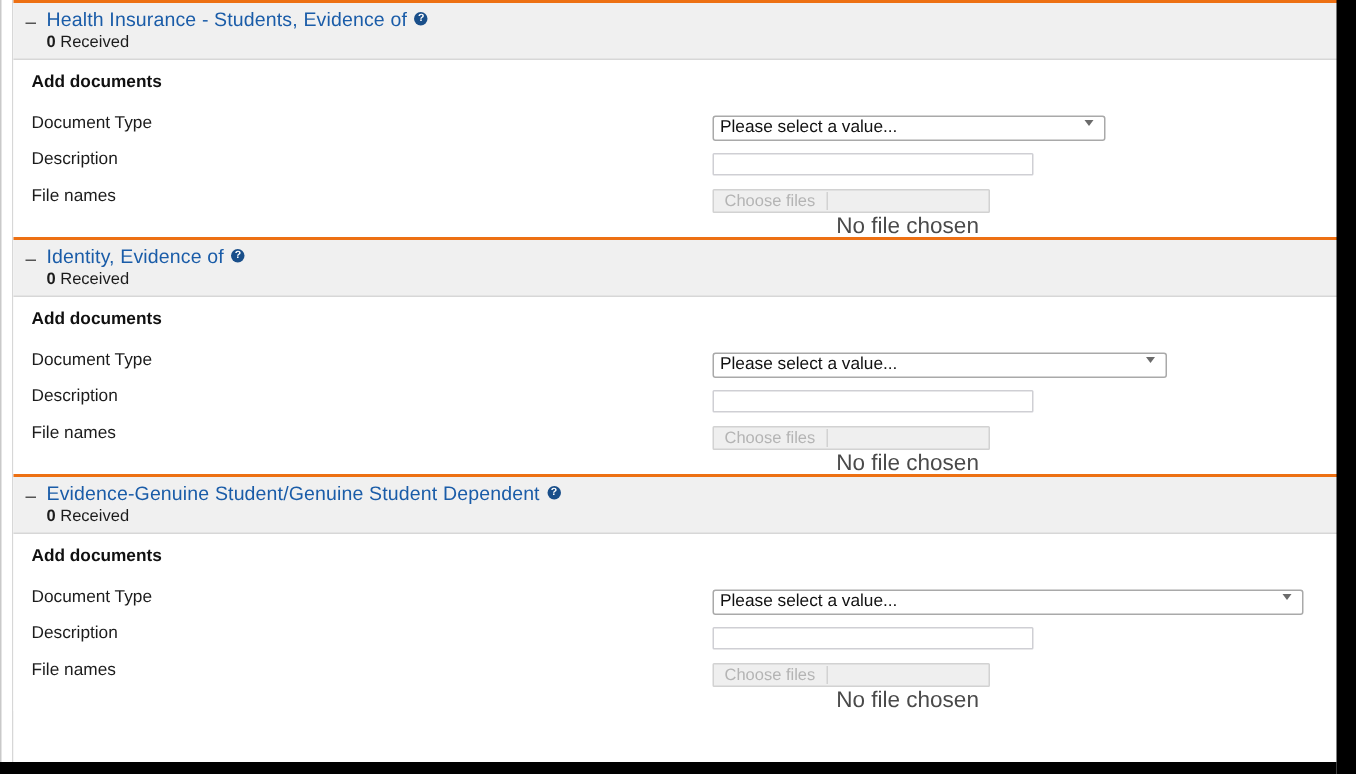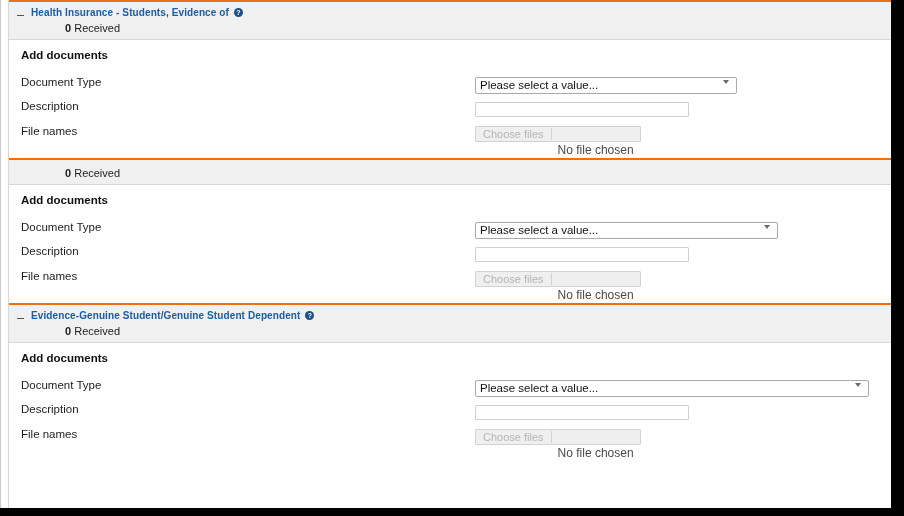--- a/index.html
+++ b/index.html
@@ -41,30 +41,30 @@
     position:relative;
   }
   .sec-title-row{display:flex;align-items:center;padding-left:8px;height:13px;}
   .collapse-toggle{
     width:9px;height:11px;margin-right:5px;position:relative;flex:none;cursor:pointer;
   }
   .collapse-toggle::after{
     content:"";position:absolute;left:0;bottom:2px;width:7px;height:1px;background:#555;
   }
   .sec-title{
-    color:#1a5ca8;font-size:10px;font-weight:bold;letter-spacing:0.1px;
+    color:#1a5ca8;font-size:13px;font-weight:normal;letter-spacing:0.1px;
     white-space:nowrap;cursor:pointer;
   }
   .help-icon{
     width:9px;height:9px;border-radius:50%;background:#1a4f8a;
     display:inline-flex;align-items:center;justify-content:center;
     margin-left:5px;flex:none;cursor:pointer;
   }
   .help-icon span{color:#ffffff;font-size:7px;font-weight:bold;line-height:1;}
-  .received-row{padding-left:22px;margin-top:3px;font-size:11px;color:#1c1c1c;margin-left:34px;}
+  .received-row{padding-left:22px;margin-top:3px;font-size:11px;color:#1c1c1c;}
   .received-row b{font-weight:bold;}
 
   .sec-body{background:#ffffff;padding:0 0 14px 0;position:relative;}
   .add-docs{
     font-size:11.5px;font-weight:bold;color:#111;
     padding:9px 0 0 12px;
   }
   .form-rows{margin-top:14px;position:relative;}
   .frow{display:flex;align-items:flex-start;min-height:20px;}
   .flabel{
@@ -101,21 +101,21 @@
     display:inline-flex;align-items:center;height:16px;box-sizing:border-box;
     border:1px solid #d2d2d2;background:#efefef;border-radius:1px;
   }
   .fileinput .choose{
     display:flex;align-items:center;justify-content:center;
     padding:0 7px;border-right:1px solid #d2d2d2;
     background:#efefef;color:#b4b4b4;font-size:11px;white-space:nowrap;
   }
   .fileinput .nofile{
     display:flex;align-items:center;padding:16px 6px;
-    color:#4a4a4a;font-size:12px;white-space:nowrap;margin-top:32px;
+    color:#4a4a4a;font-size:15px;white-space:nowrap;margin-top:32px;
   }
 
   
   .annotation{
     position:absolute;left:289px;top:62px;
     font-size:15px;font-weight:bold;color:#c55418;
     letter-spacing:1px;white-space:nowrap;
     text-shadow:0 0 1px #c55418;
   }
 </style>
@@ -176,20 +176,27 @@
             </div>
           </div>
         </div>
 
       </div>
     </div>
   </div>
         <div class="section">
     <div class="top-rule"></div>
     <div class="sec-head">
+      <div class="sec-title-row">
+        <div class="collapse-toggle"></div>
+        <span class="sec-title">Identity, Evidence of</span>
+        <span class="help-icon">
+                <span>?</span>
+              </span>
+      </div>
       <div class="received-row">
         <b>0</b>
         <span>Received</span>
       </div>
     </div>
     <div class="sec-body">
       <div class="add-docs">Add documents</div>
       <div class="form-rows">
 
         <div class="frow">

